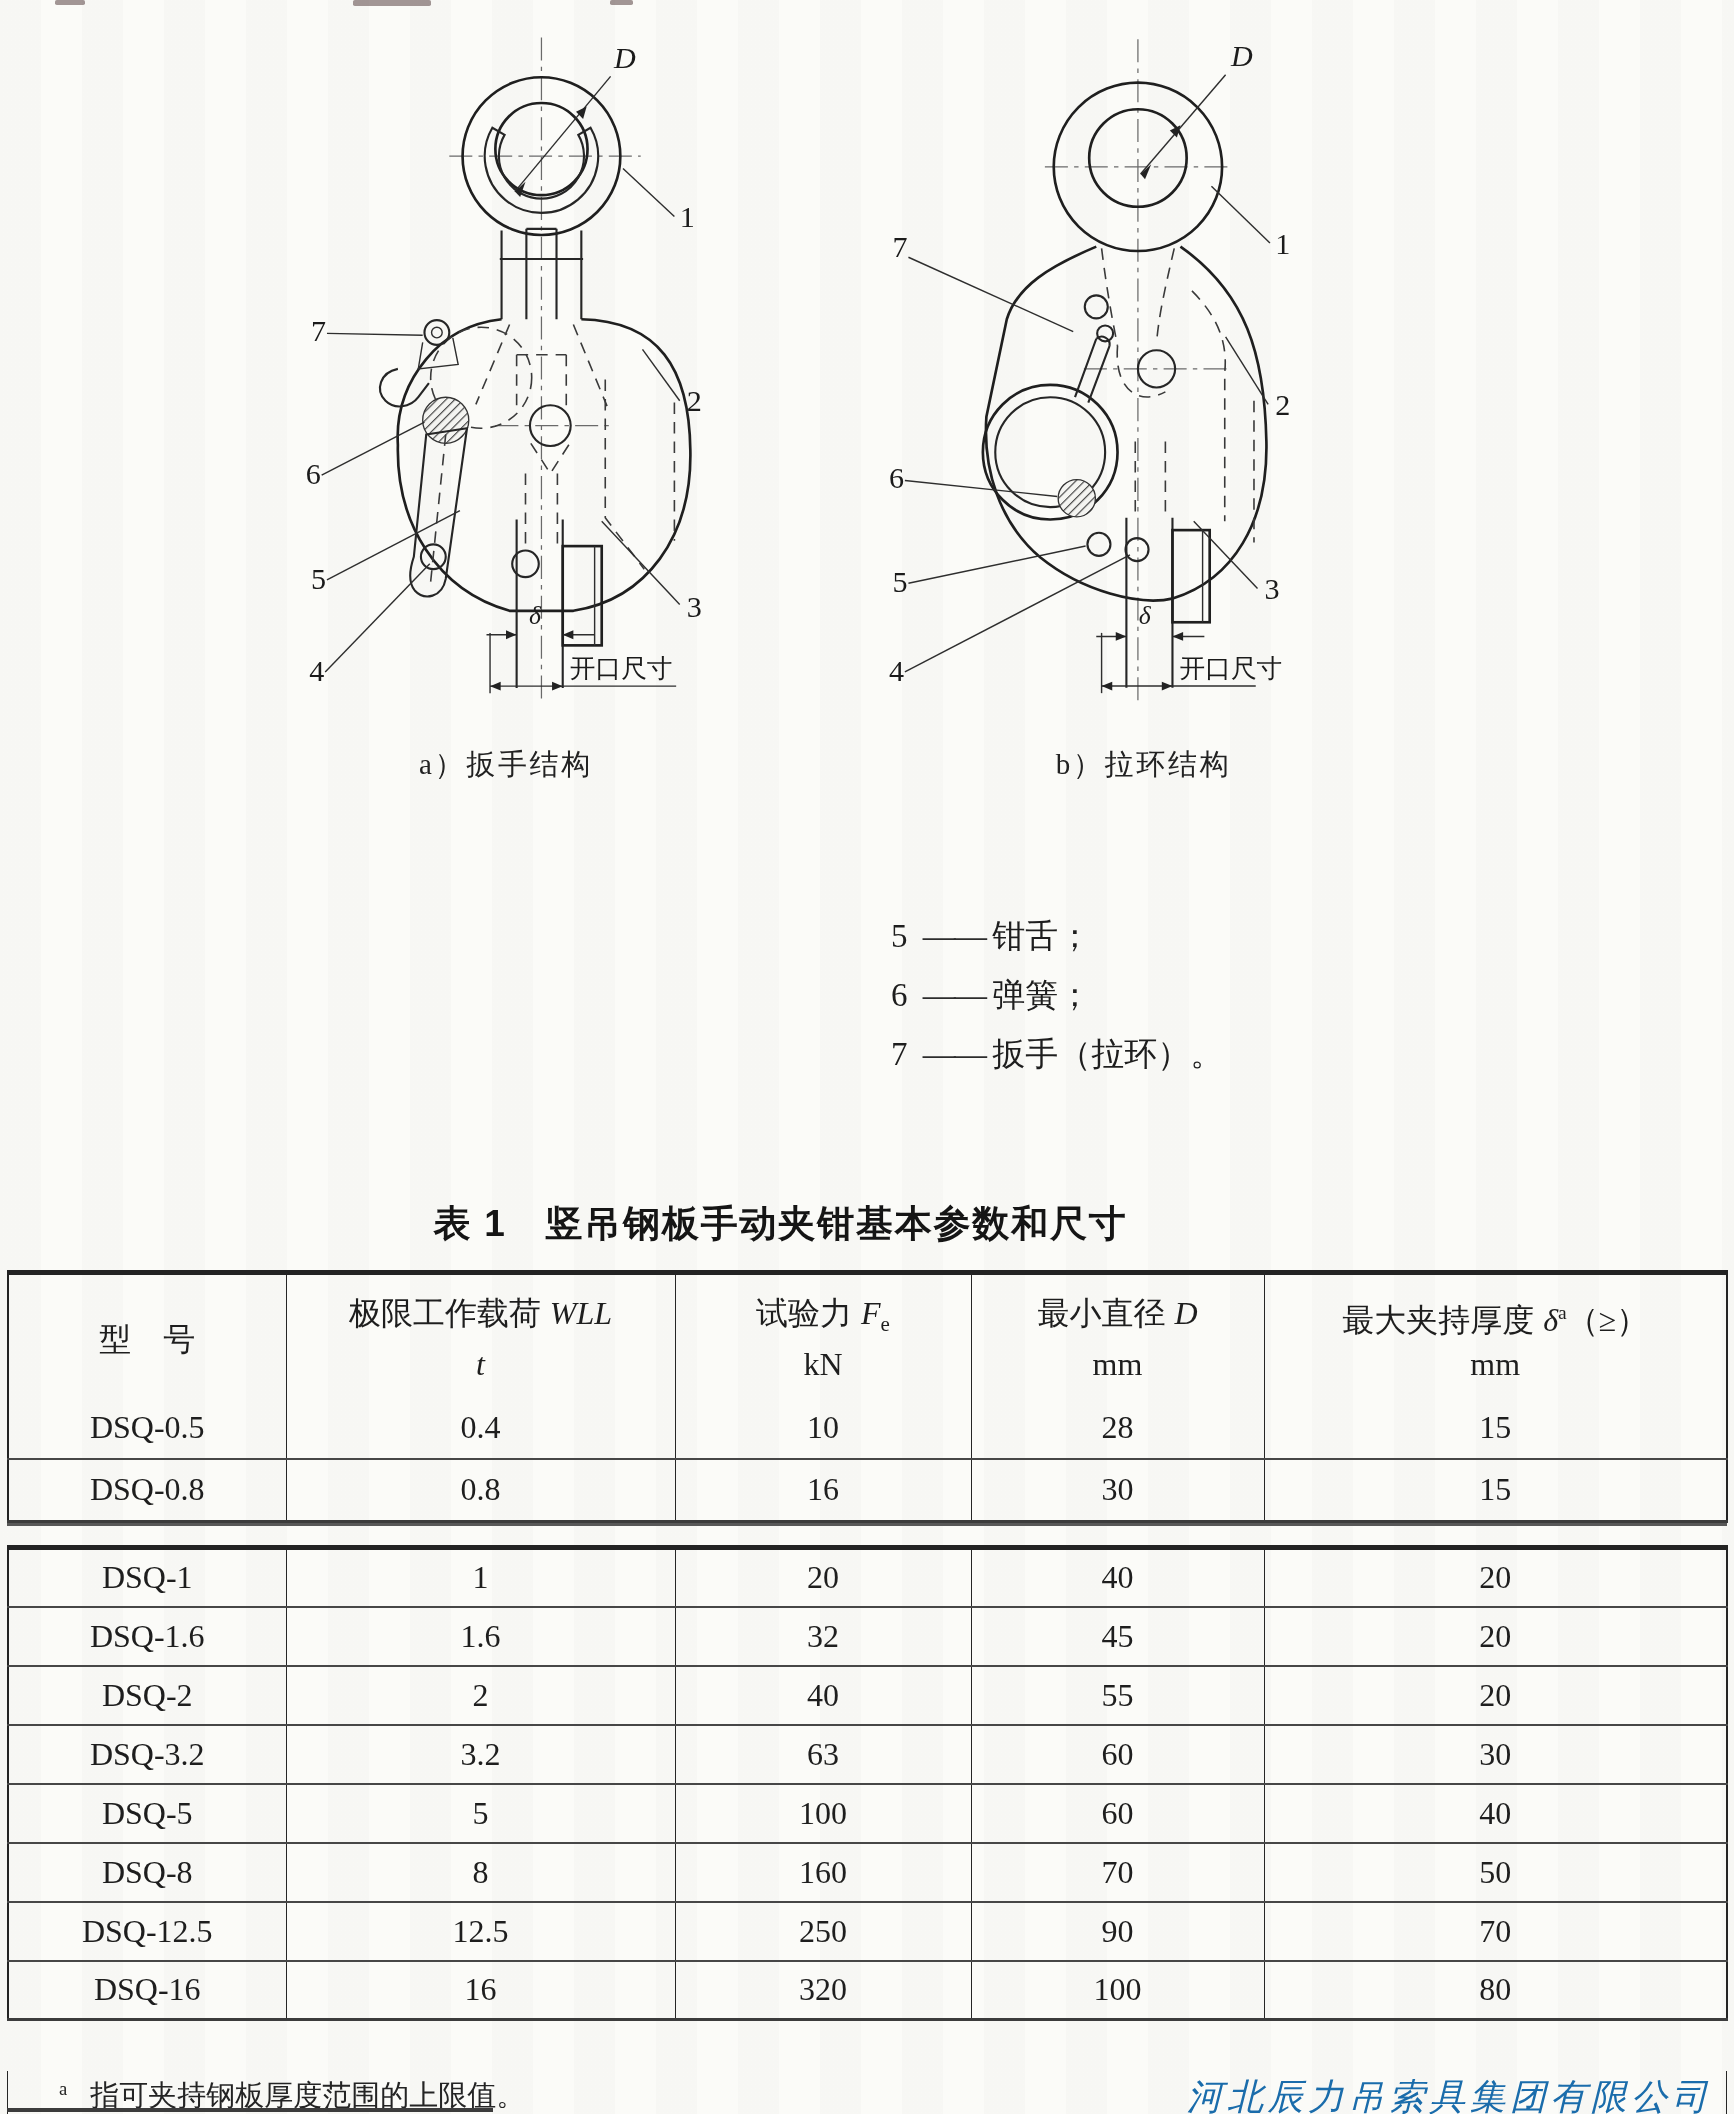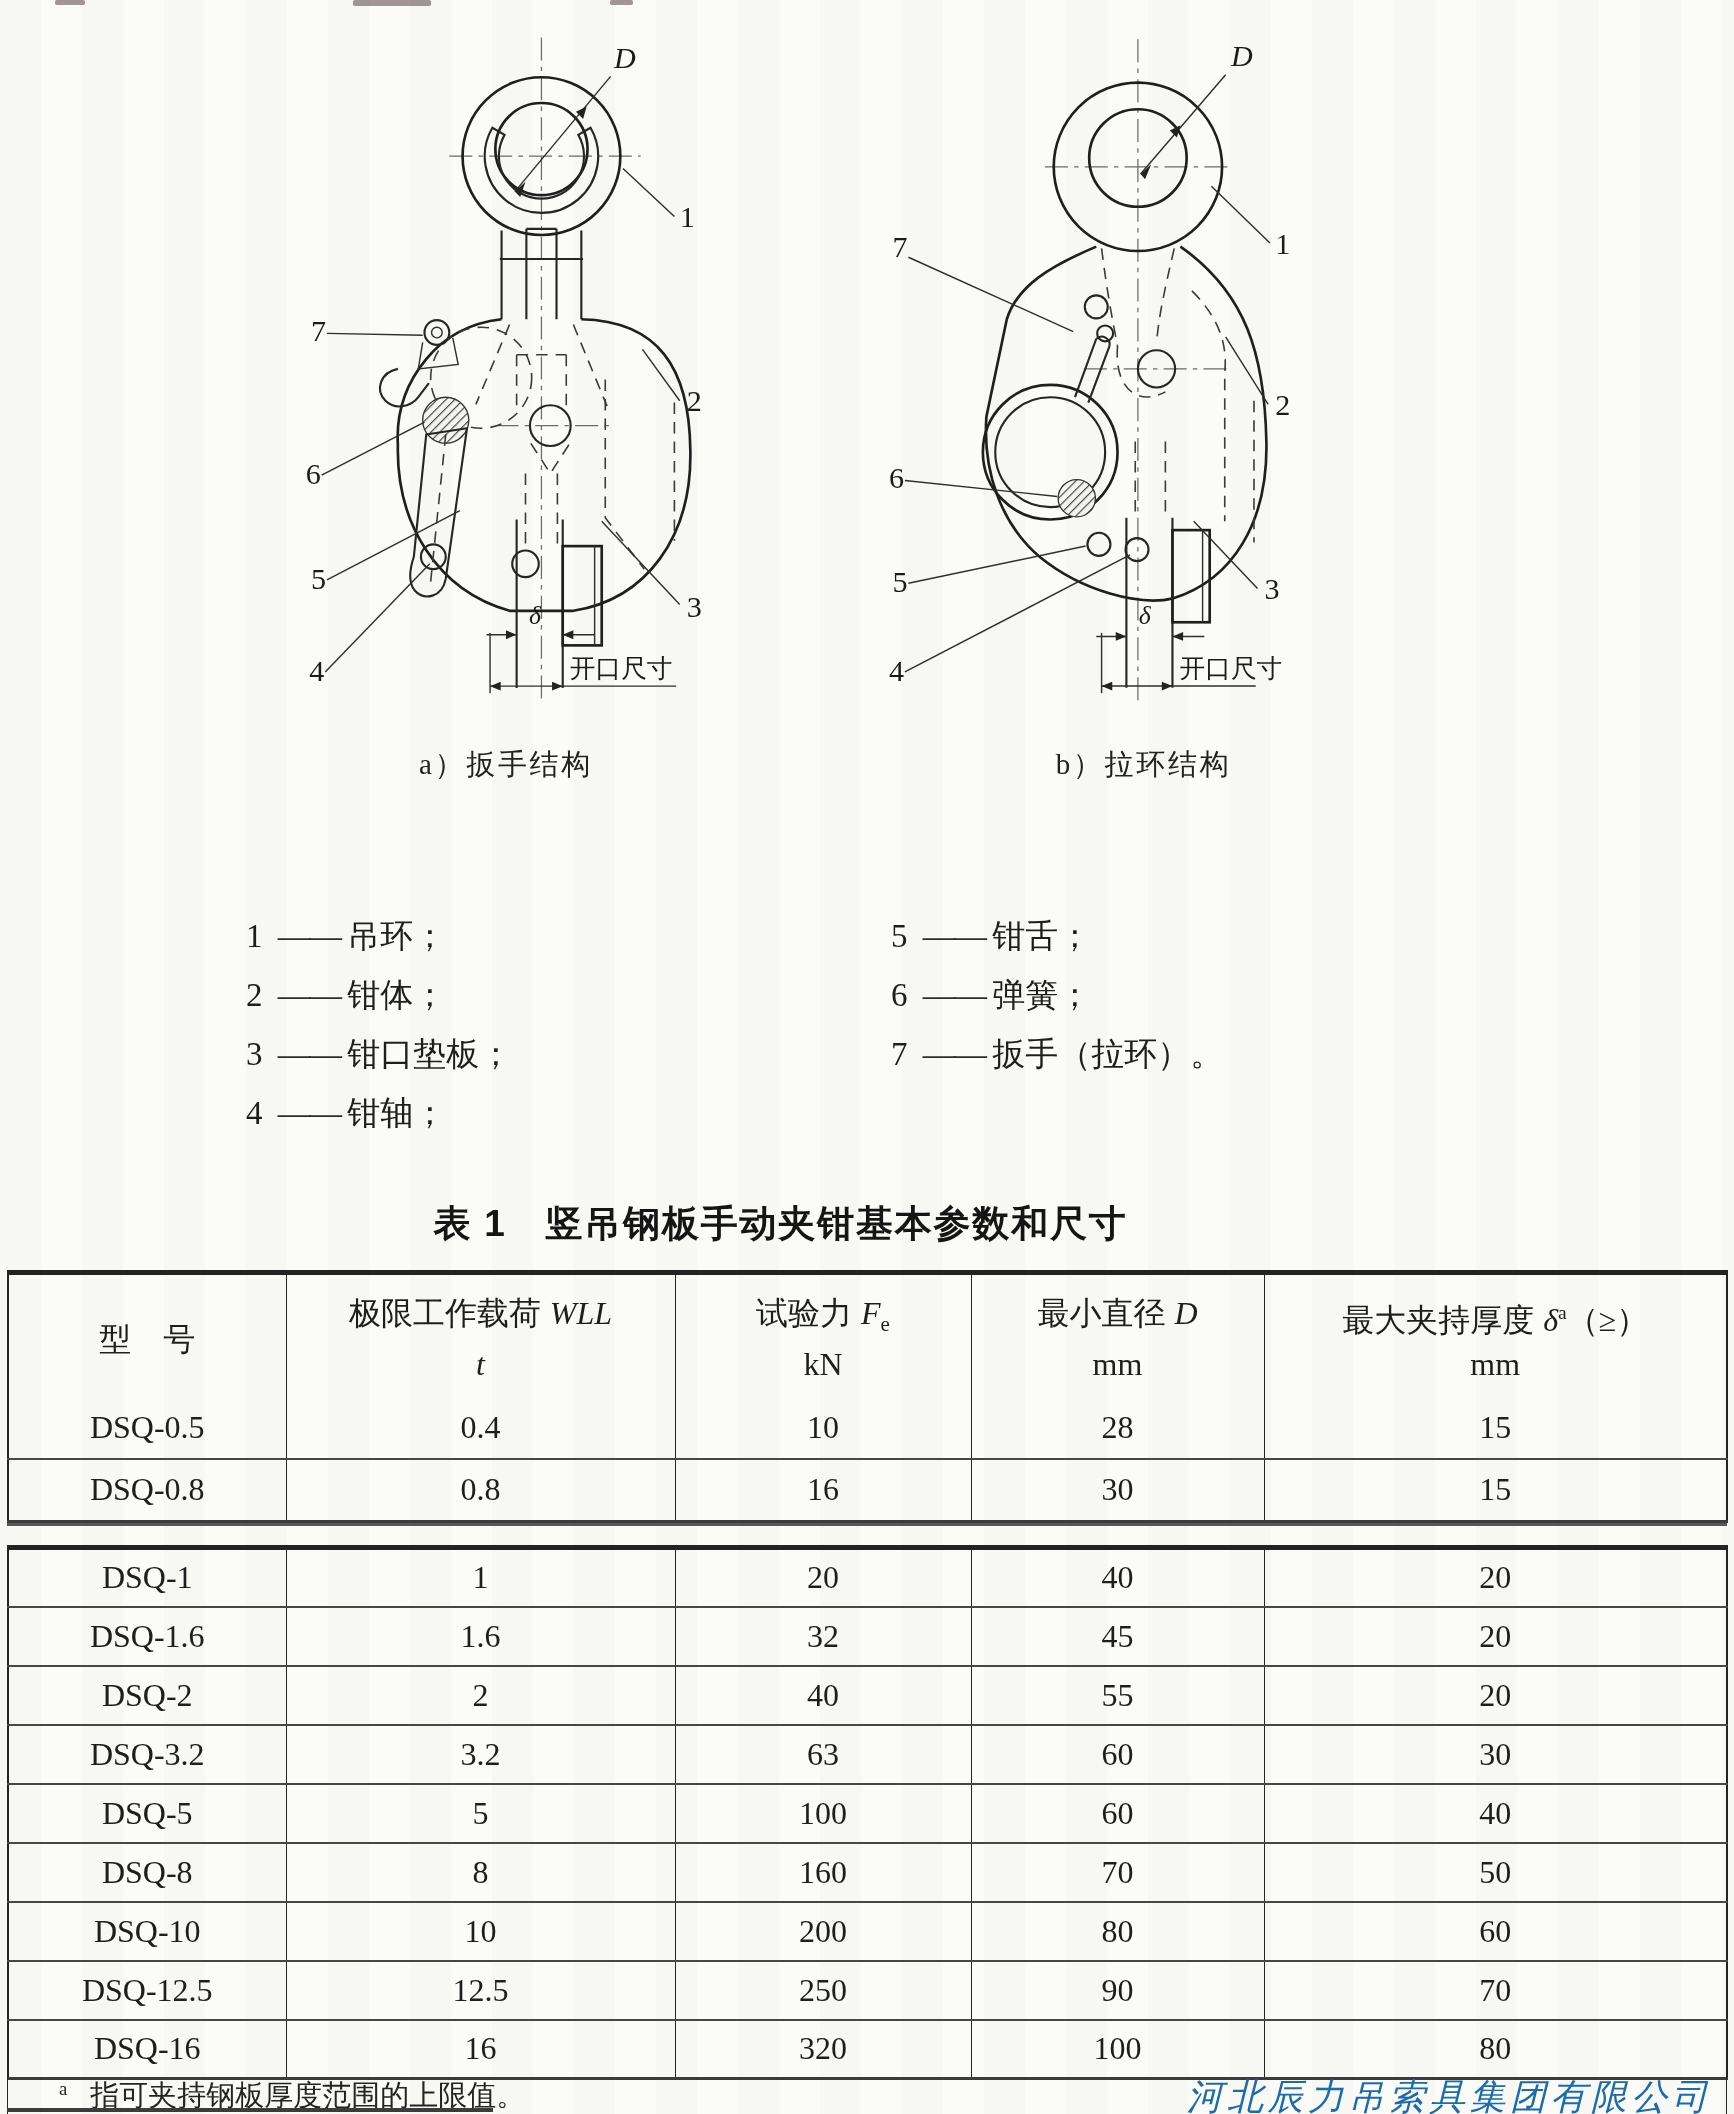--- a/index.html
+++ b/index.html
@@ -240,26 +240,20 @@
       <text class="lbl" x="18" y="522">6</text>
         <path class="ln1" d="M36,514 L208,532"></path>
       <text class="lbl" x="22" y="262">7</text>
         <path class="ln1" d="M40,262 L226,346"></path>
     </g>
   </svg>
 
   <div class="fig-caption abs" style="left:293px;top:745px;width:426px">a）扳手结构</div>
   <div class="fig-caption abs" style="left:922px;top:745px;width:443px">b）拉环结构</div>
 
-  <div class="legend-col" style="left:246px;top:919px">
-      <div class="legend-item"><span class="lg-num">1</span><span class="lg-dash">——</span><span class="lg-text">吊环；</span></div>
-      <div class="legend-item"><span class="lg-num">2</span><span class="lg-dash">——</span><span class="lg-text">钳体；</span></div>
-      <div class="legend-item"><span class="lg-num">3</span><span class="lg-dash">——</span><span class="lg-text">钳口垫板；</span></div>
-      <div class="legend-item"><span class="lg-num">4</span><span class="lg-dash">——</span><span class="lg-text">钳轴；</span></div>
-    </div>
   <div class="legend-col" style="left:891px;top:919px">
       <div class="legend-item"><span class="lg-num">5</span><span class="lg-dash">——</span><span class="lg-text">钳舌；</span></div>
       <div class="legend-item"><span class="lg-num">6</span><span class="lg-dash">——</span><span class="lg-text">弹簧；</span></div>
       <div class="legend-item"><span class="lg-num">7</span><span class="lg-dash">——</span><span class="lg-text">扳手（拉环）。</span></div>
     </div>
 
   <div class="tbl-title">表 1　竖吊钢板手动夹钳基本参数和尺寸</div>
 
   <div id="tblTop">
     <table class="tbl">
@@ -370,27 +364,20 @@
             <td class="c4">40</td>
           </tr>
           <tr>
             <td class="c0">DSQ-8</td>
             <td class="c1">8</td>
             <td class="c2">160</td>
             <td class="c3">70</td>
             <td class="c4">50</td>
           </tr>
           <tr>
-            <td class="c0">DSQ-10</td>
-            <td class="c1">10</td>
-            <td class="c2">200</td>
-            <td class="c3">80</td>
-            <td class="c4">60</td>
-          </tr>
-          <tr>
             <td class="c0">DSQ-12.5</td>
             <td class="c1">12.5</td>
             <td class="c2">250</td>
             <td class="c3">90</td>
             <td class="c4">70</td>
           </tr>
           <tr>
             <td class="c0">DSQ-16</td>
             <td class="c1">16</td>
             <td class="c2">320</td>

